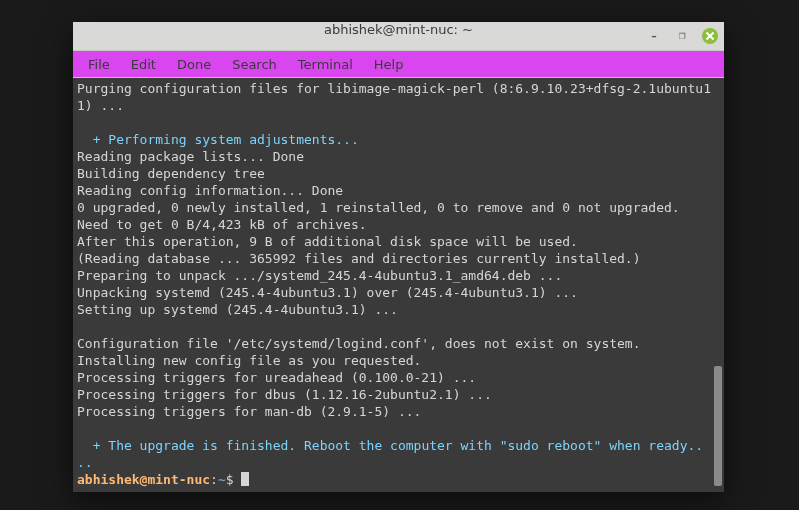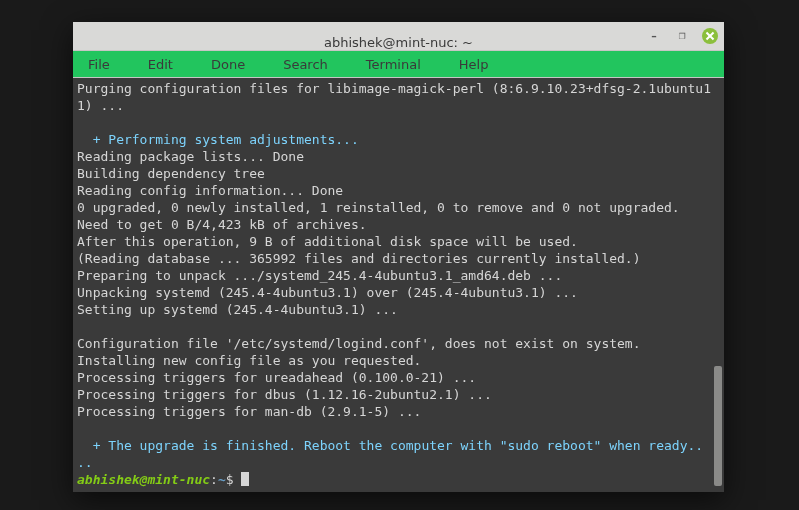--- a/index.html
+++ b/index.html
@@ -18,21 +18,21 @@
     width: 651px;
     height: 470px;
     background: #d9d9d7;
     box-shadow: 0 8px 28px rgba(0,0,0,0.6);
     display: flex;
     flex-direction: column;
   }
   .titlebar {
     height: 28px;
     display: flex;
-    align-items: flex-end;
+    align-items: flex-start;
     justify-content: center;
     position: relative;
     background: #d9d9d7;
     border-bottom: 1px solid #c6c6c4;
   }
   .titlebar-title {
     font-size: 13px;
     color: #3a3a3a;
     font-weight: 500;
   }
@@ -65,23 +65,23 @@
     content:""; position:absolute; left:3px; top:7px;
     width:10px; height:2px; background:#fff;
   }
   .ctrl.close::before { transform:rotate(45deg); }
   .ctrl.close::after  { transform:rotate(-45deg); }
 
   .menubar {
     height: 26px;
     display: flex;
     align-items: center;
-    gap: 20px;
+    gap: 3px;
     padding: 0 6px;
-    background: #22c55e;
+    background: #d946ef;
     border-bottom: 1px solid #c6c6c4;
   }
   .menubar span {
     font-size: 13px;
     color: #3a3a3a;
     padding: 2px 9px;
   }
 
   .term-wrap {
     flex: 1;
@@ -93,21 +93,21 @@
     position:absolute;
     left:4px; right:12px; top:2px; bottom:4px;
     font-family: "DejaVu Sans Mono", "Liberation Mono", monospace;
     font-size: 13px;
     line-height: 17px;
     color: #d6d6d6;
     white-space: pre-wrap;
     word-break: break-all;
   }
   .mag  { color:#7dd3fc; }
-  .grn  { color:#84cc16; font-weight:bold;font-style:italic; }
+  .grn  { color:#fdba74; font-weight:bold; }
   .wht  { color:#d6d6d6; }
   .blu  { color:#6aa0c9; font-weight:bold; }
   .cursor {
     display:inline-block;
     width:8px; height:14px;
     background:#d6d6d6;
     vertical-align:-2px;
   }
   .scrollbar {
     position:absolute; right:2px; top:4px; bottom:4px; width:8px;

